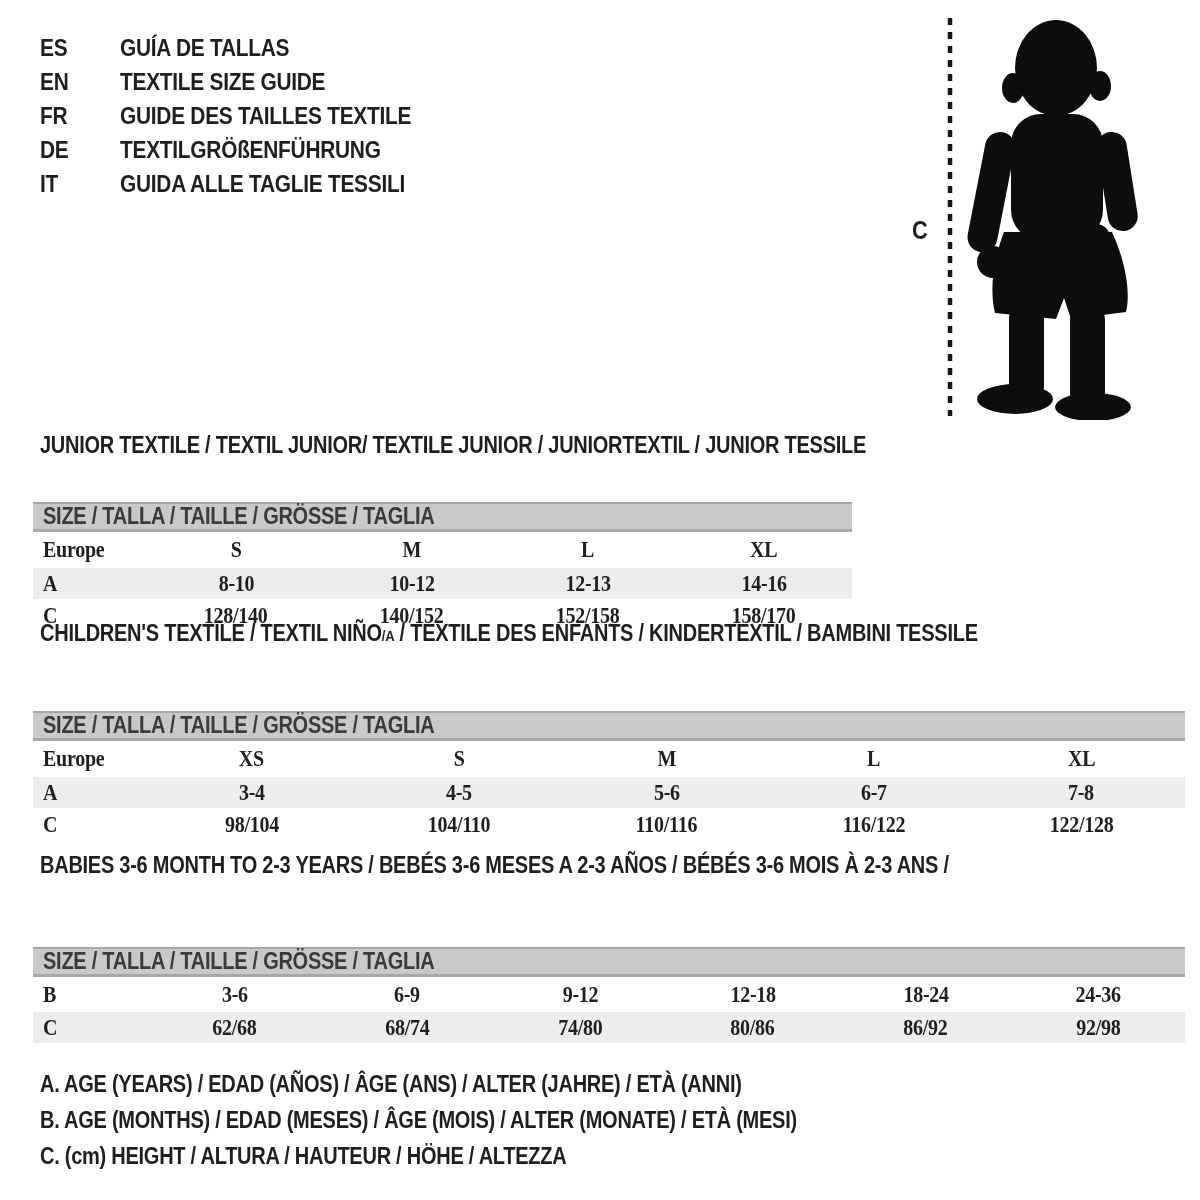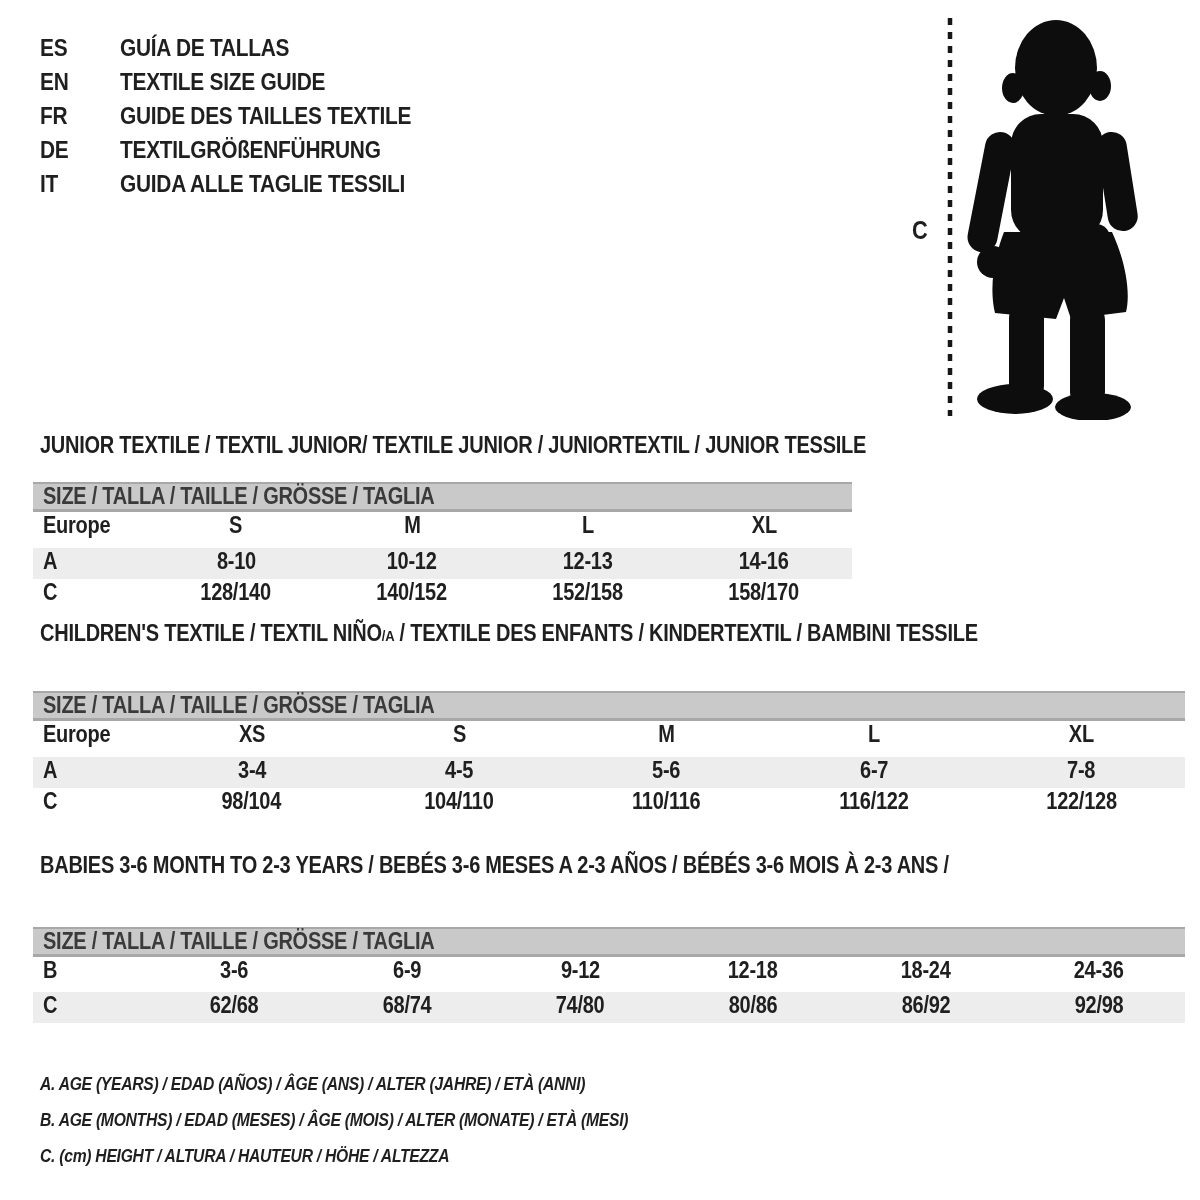--- a/index.html
+++ b/index.html
@@ -14,34 +14,34 @@
   .cond { display:inline-block; transform:scaleX(0.87); transform-origin:0 50%;
           white-space:nowrap; letter-spacing:-0.3px; }
   .cv .cond { transform-origin:50% 50%; }
 
   .lang-row { display:flex; font-size:24px; line-height:34px; }
   .lang-code { width:80px; }
 
   .section-title { font-size:23px; line-height:34px; }
   .sub { font-size:15px; }
 
-  .tbl { position:absolute; }
+  .tbl { position:absolute;margin-top:20px; }
   .bar { height:30px; background:var(--bar,#c9c9c9);
          border-top:2px solid var(--barEdge,#a8a8a8);
          border-bottom:3px solid var(--barEdge,#a8a8a8);
          color:var(--headerText,#3a3a3a); font-size:23px; line-height:24px;
          padding-left:10px; }
-  .trow { display:flex; font-size:23px; }
+  .trow { display:flex; align-items:center; font-size:23px;font-family:Liberation Serif, serif; }
   .c0 { width:115px; padding-left:10px; }
   .cv { flex:1; text-align:center; }
   .alt { background:var(--rowAlt,#ededed); }
   .rh36 { height:36px; } .rh35 { height:35px; }
   .rh31 { height:31px; } .rh34 { height:34px; }
 
-  .foot-line { font-size:18px; line-height:36px;font-style:italic; }
+  .foot-line { font-size:23px; line-height:36px; }
   .measure-label { font-size:25px; }
 </style>
 </head>
 <body>
 
 <div class="abs" style="left:40px; top:31px;">
   <div class="lang-row">
     <span class="lang-code"><span class="cond">ES</span></span>
     <span><span class="cond">GUÍA DE TALLAS</span></span>
   </div>

